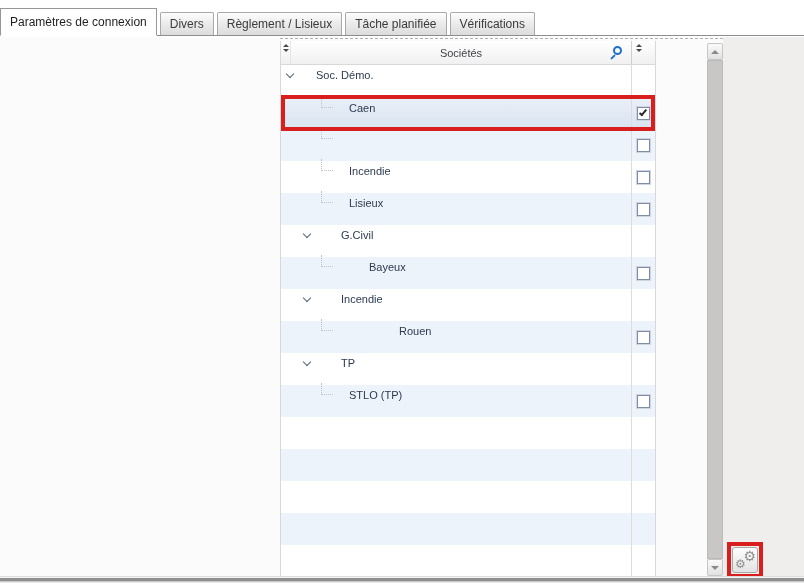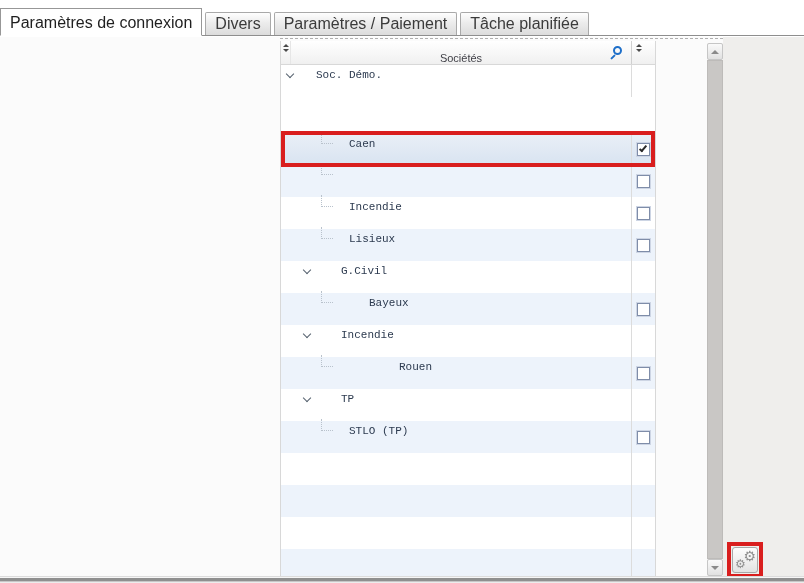--- a/index.html
+++ b/index.html
@@ -12,21 +12,21 @@
 
   
   .tabbar {
     position: absolute; left: 0; top: 0; width: 804px; height: 36px;
     background: #ffffff;
     border-bottom: 1px solid #8e8e8e;
     display: flex; align-items: flex-end;
     z-index: 3;
   }
   .tab {
-    font-size: 16px; color: #3b3b3b;
+    font-size: 12px; color: #3b3b3b;
     height: 23px; line-height: 22px;
     padding: 0 9px; margin-left: 3px;
     background: linear-gradient(to bottom, #fefefe, #ececec 45%, #dcdcdc);
     border: 1px solid #a9a9a9; border-bottom: none;
     border-radius: 2px 2px 0 0;
     white-space: nowrap; cursor: default;
   }
   .tab.active {
     height: 28px; line-height: 27px;
     margin-left: 0; margin-bottom: -1px;
@@ -65,21 +65,21 @@
     display: flex; height: 24px;
     background: linear-gradient(to bottom, #ffffff, #f0f0f0);
     border-bottom: 1px solid #d8d8d8;
   }
   .hcell-left {
     width: 10px; border-right: 1px solid #e6e6e6;
     display: flex; align-items: flex-start; justify-content: center; padding-top: 3px;
   }
   .hcell-title {
     flex: 1; position: relative;
-    display: flex; align-items: flex-end; justify-content: center;
+    display: flex; align-items: center; justify-content: center;
     font-size: 11px; color: #3f3f46;
     border-right: 1px solid #d0d0d0;
   }
   .hcell-check {
     width: 23px;
     display: flex; align-items: flex-start; padding: 3px 0 0 4px;
   }
   .spin { display: inline-flex; flex-direction: column; gap: 2px; }
   .spin i { display: block; width: 0; height: 0; border-left: 3px solid transparent; border-right: 3px solid transparent; }
   .spin i.up   { border-bottom: 3px solid #4a4a4a; }
@@ -92,26 +92,26 @@
   .search::after {
     content: ""; position: absolute; width: 2px; height: 6px;
     background: #1e6fc9; left: -3px; top: 6px; transform: rotate(45deg);
     border-radius: 1px;
   }
 
   
   .rows { position: relative; }
   .row {
     position: relative; display: flex; height: 32px;
-    background: #ffffff; font-size: 11px; color: #2c3a4f; font-family: Liberation Mono, monospace;
+    background: #ffffff; font-size: 11px; color: #2c3a4f;
   }
   .row.alt { background: #edf3fb; }
   .row.selected {
     background: linear-gradient(to bottom, #e9eff7, #d9e4f1);
-    border-top: 1px solid #9db6d4; border-bottom: 1px solid #9db6d4; margin-top: 36px;
+    border-top: 1px solid #9db6d4; border-bottom: 1px solid #9db6d4;
   }
   .treecell { flex: 1; position: relative; line-height: 20px; }
   .checkcell {
     width: 24px; border-left: 1px solid #dcdcdc;
     display: flex; align-items: center; justify-content: center;
   }
   .rlabel { position: absolute; top: 0; white-space: nowrap; }
   .chev {
     position: absolute; top: 6px; width: 6px; height: 6px;
     border-right: 1.5px solid #55616e; border-bottom: 1.5px solid #55616e;
@@ -183,22 +183,23 @@
       #c7c7c7 5px, #c7c7c7 6px,
       #ececec 6px, #ececec 7px);
   }
 </style>
 </head>
 <body>
 
 <div class="tabbar" id="tabbar">
     <div class="tab active">Paramètres de connexion</div>
     <div class="tab">Divers</div>
-    <div class="tab">Paramètres / Paiement</div>
+    <div class="tab">Règlement / Lisieux</div>
     <div class="tab">Tâche planifiée</div>
+    <div class="tab">Vérifications</div>
   </div>
 
 <div class="content">
   <div class="right-strip">
     <div class="gear-annot">
       <button class="gear-btn">
         <span class="gear g1">⚙</span>
         <span class="gear g2">⚙</span>
       </button>
     </div>

